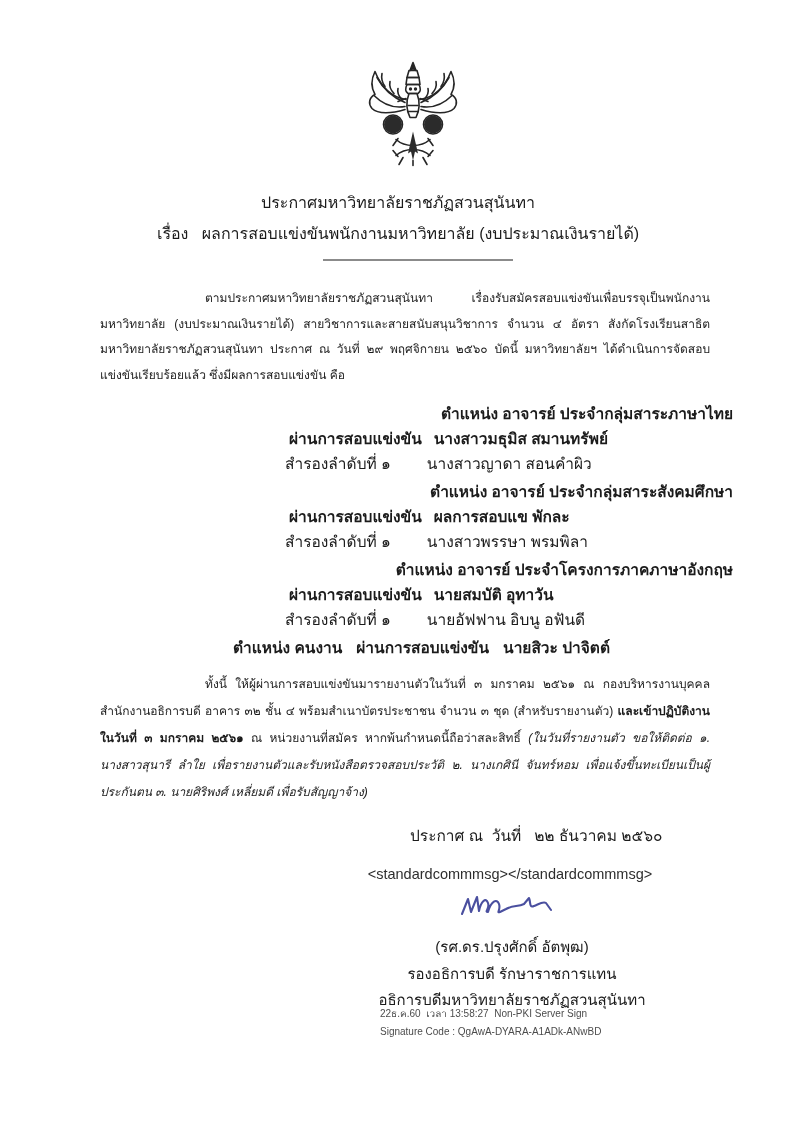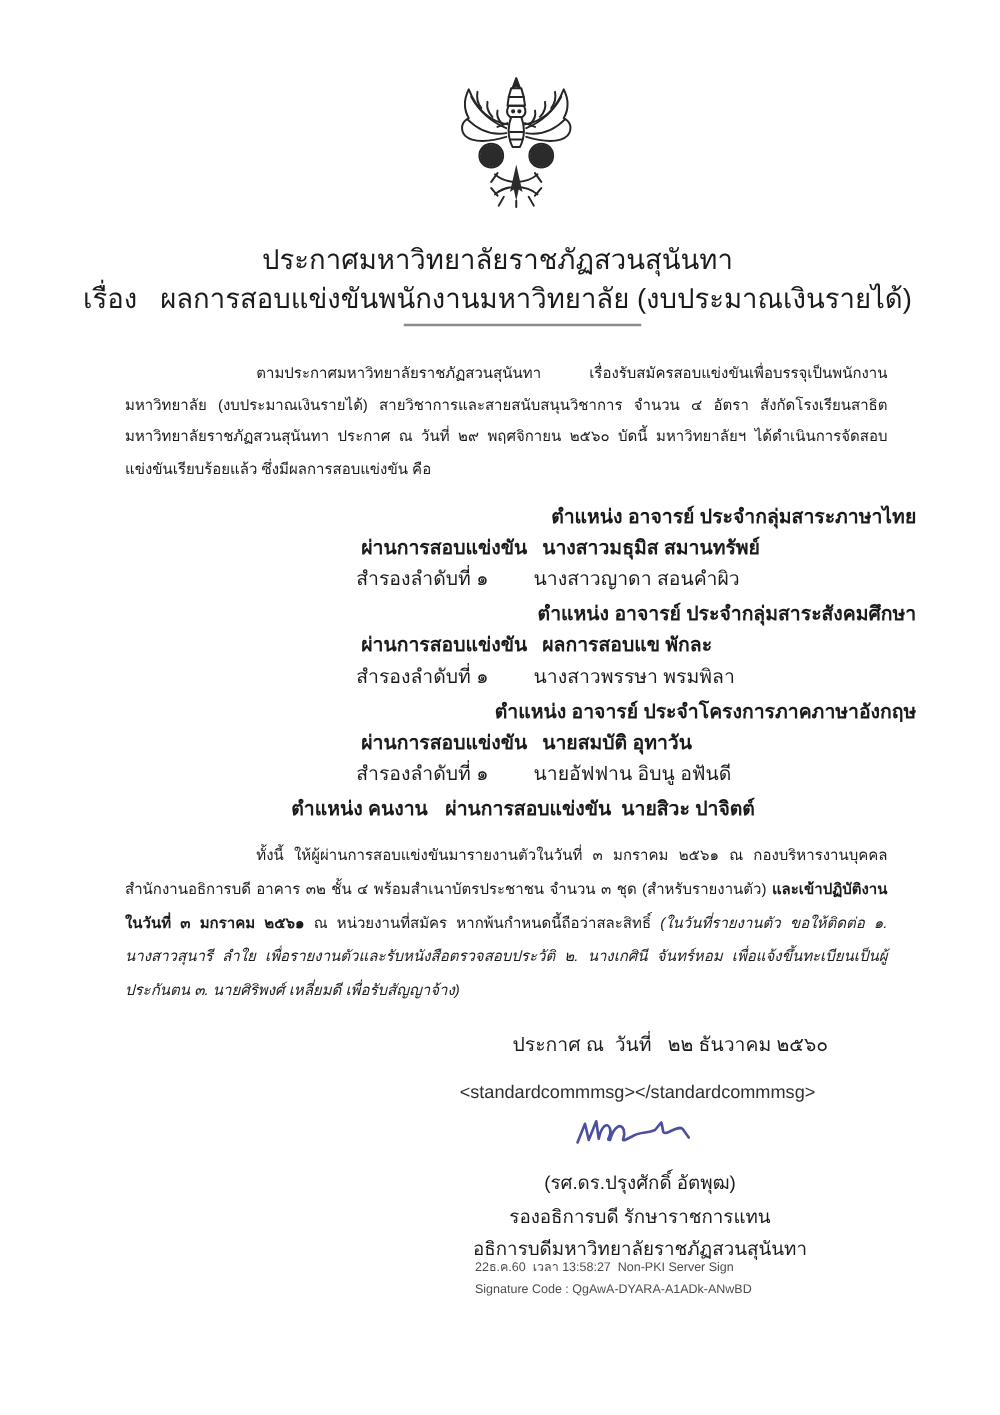--- a/index.html
+++ b/index.html
@@ -9,21 +9,21 @@
     position:relative; width:800px; height:1132px; margin:0 auto;
     background:#ffffff; color:#1b1b1b; overflow:hidden;
   }
   .abs { position:absolute; }
 
   
   .emblem { left:360px; top:60px; width:106px; height:108px; color:#262626; }
   .emblem svg { width:100%; height:100%; }
 
   
-  .title-line { left:0; width:796px; text-align:center; font-size:22px; white-space:pre-wrap; }
+  .title-line { left:0; width:796px; text-align:center; font-size:16px; white-space:pre-wrap; }
   #title1 { top:190px; }
   #title2 { top:221px; }
   .divider { top:259px; left:323px; width:190px; height:2px; background:#8b8b8b; }
 
   
   .para { left:100px; width:610px; font-size:12px; line-height:25.5px;
           text-align:justify; overflow-wrap:break-word; }
   #para1 { top:286px; text-indent:105px; }
   #para2 { top:671px; line-height:27px; text-indent:105px; }
   #para2 .u { }
@@ -33,21 +33,21 @@
   
   .positions { top:401px; left:233px; width:500px; font-size:15.5px; line-height:25px; }
   .pos-block { margin-bottom:3px; }
   .pos-title { font-weight:bold;text-align:right; }
   .pos-passed { font-weight:bold; padding-left:56px; }
   .pos-passed .name { margin-left:12px; }
   .pos-reserve { padding-left:52px; }
   .pos-reserve .name { margin-left:36px;margin-top:42px; }
   .pos-single { font-weight:bold; }
   .pos-single .mid { margin-left:14px; }
-  .pos-single .name { margin-left:8px; }
+  .pos-single .name { margin-left:14px; }
 
   
   #dateline { top:823px; left:410px; font-size:15.5px; white-space:pre-wrap; }
   #commmsg { top:866px; left:220px; width:580px; text-align:center;
              font-size:14.5px; color:#2e2e2e; }
   #sig-image { top:890px; left:458px; width:100px; height:32px; }
   .signer { top:934px; left:360px; width:304px; text-align:center;
             font-size:15px; line-height:26.5px; }
   .stamp { left:380px; width:285px; font-size:10px;
            color:#4c4c4c; white-space:pre-wrap; }

